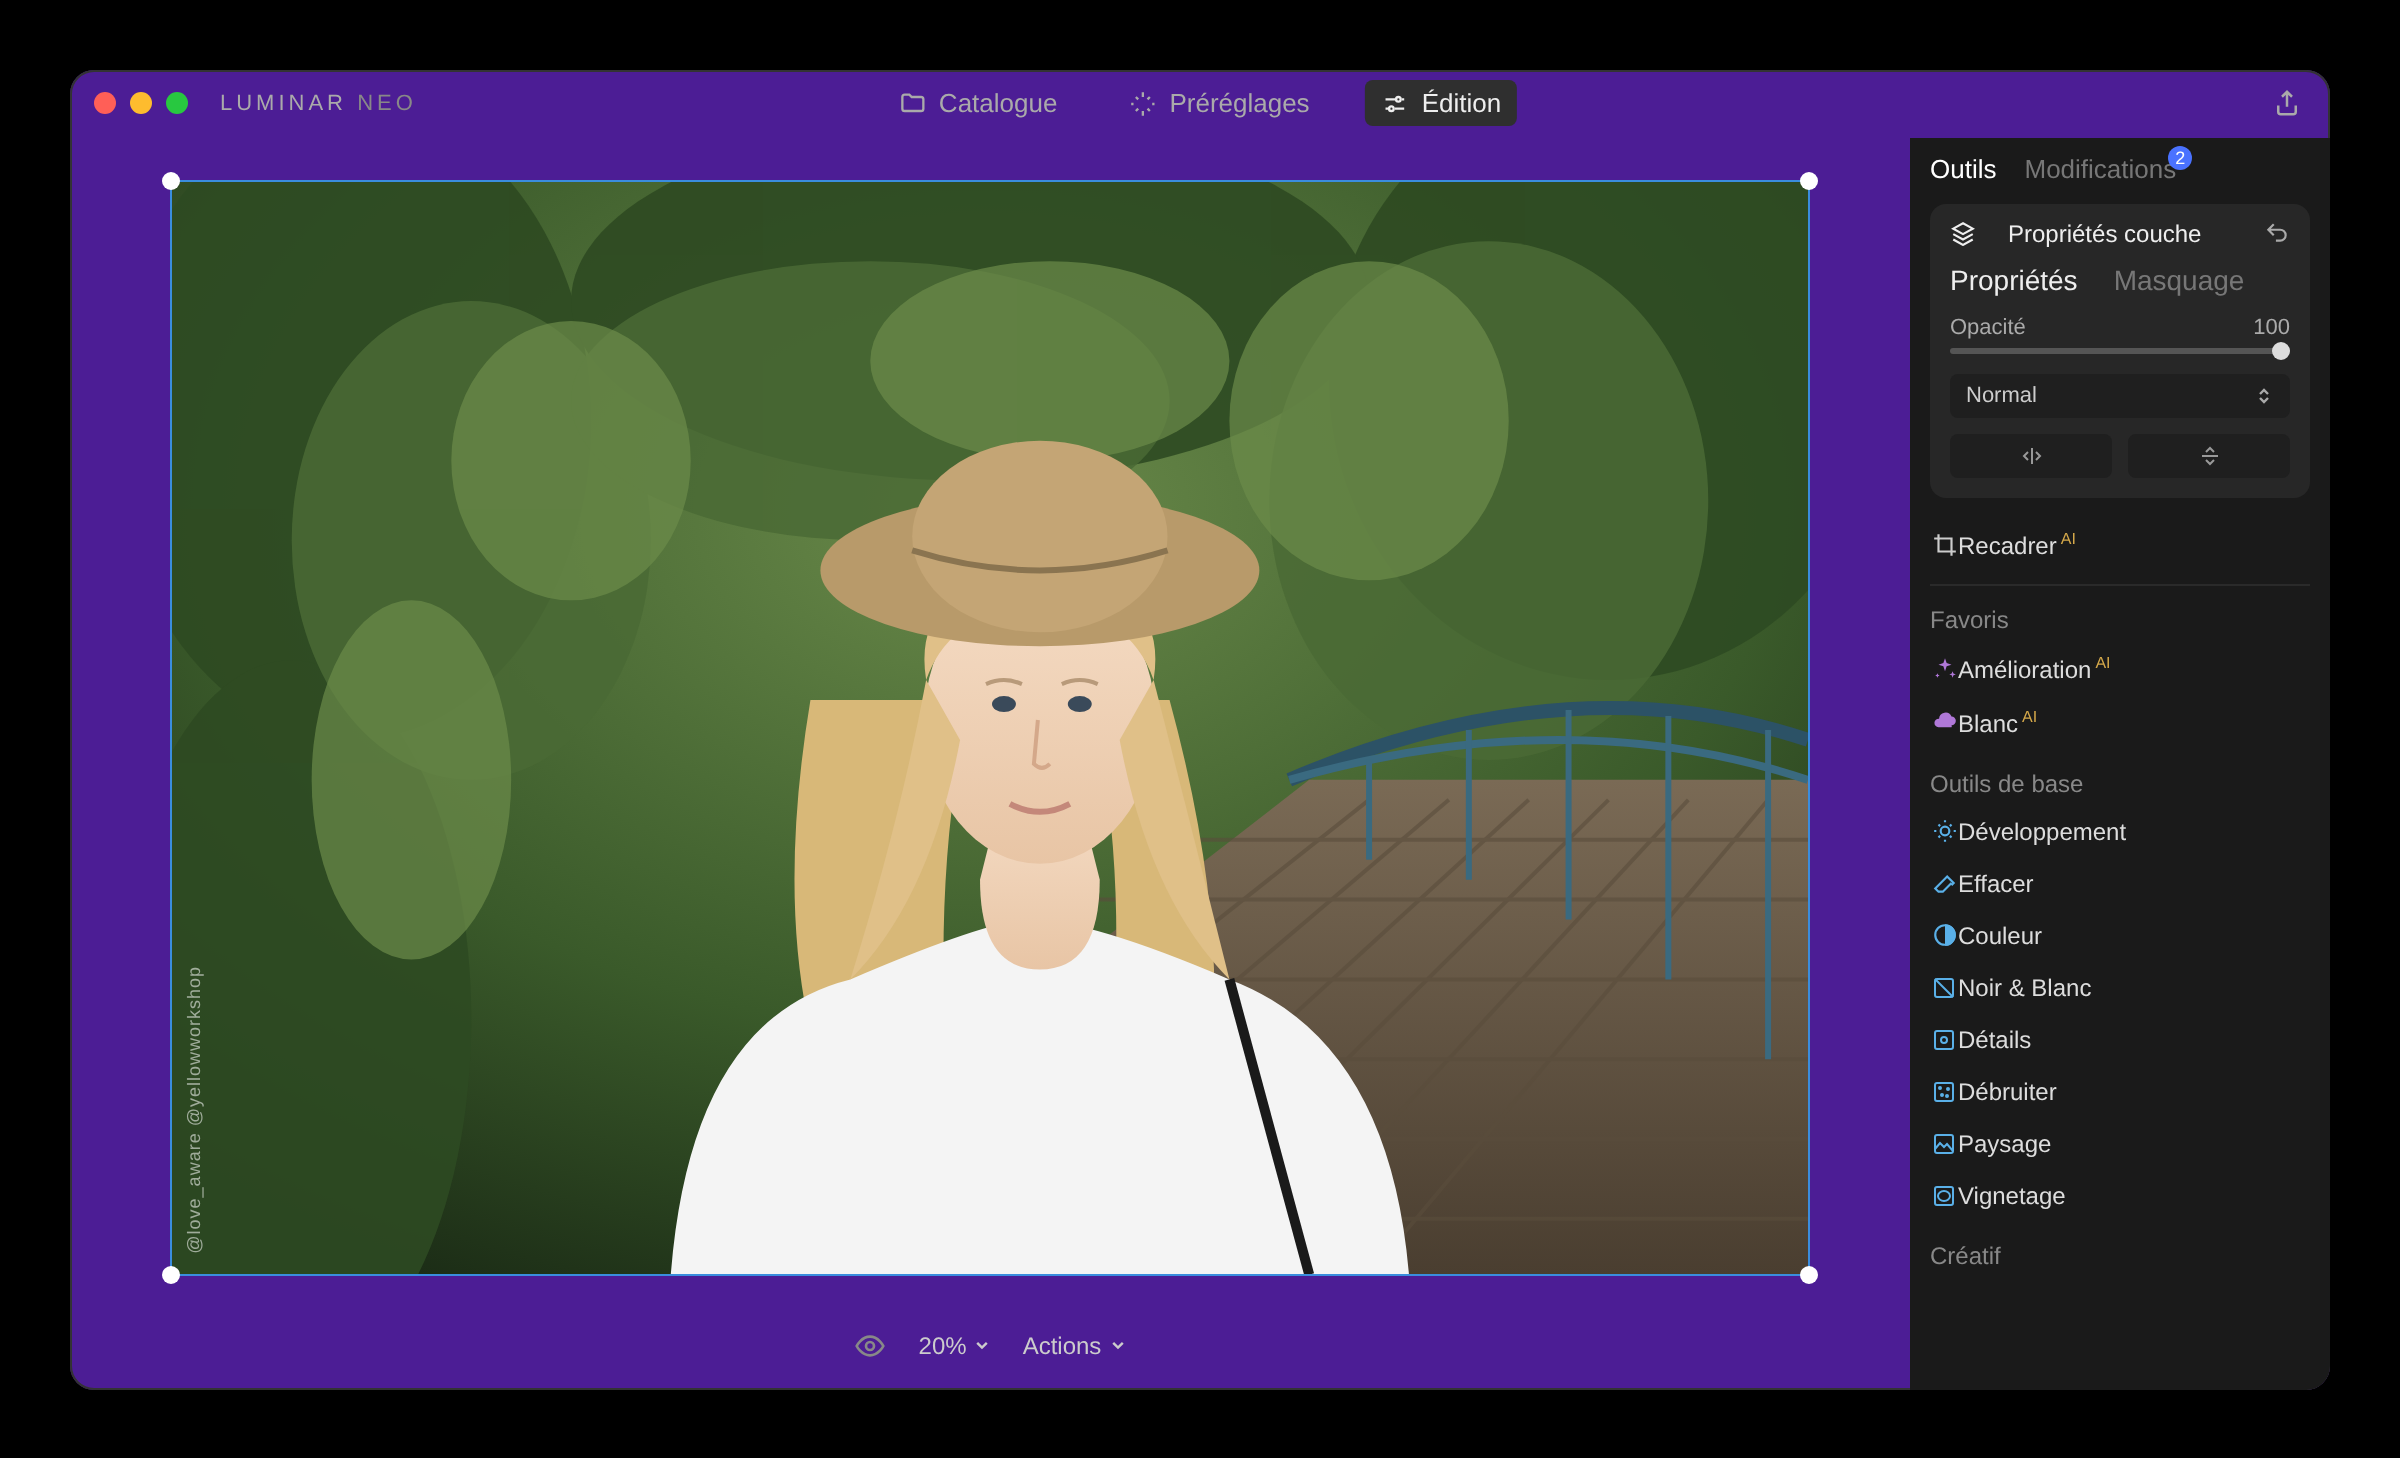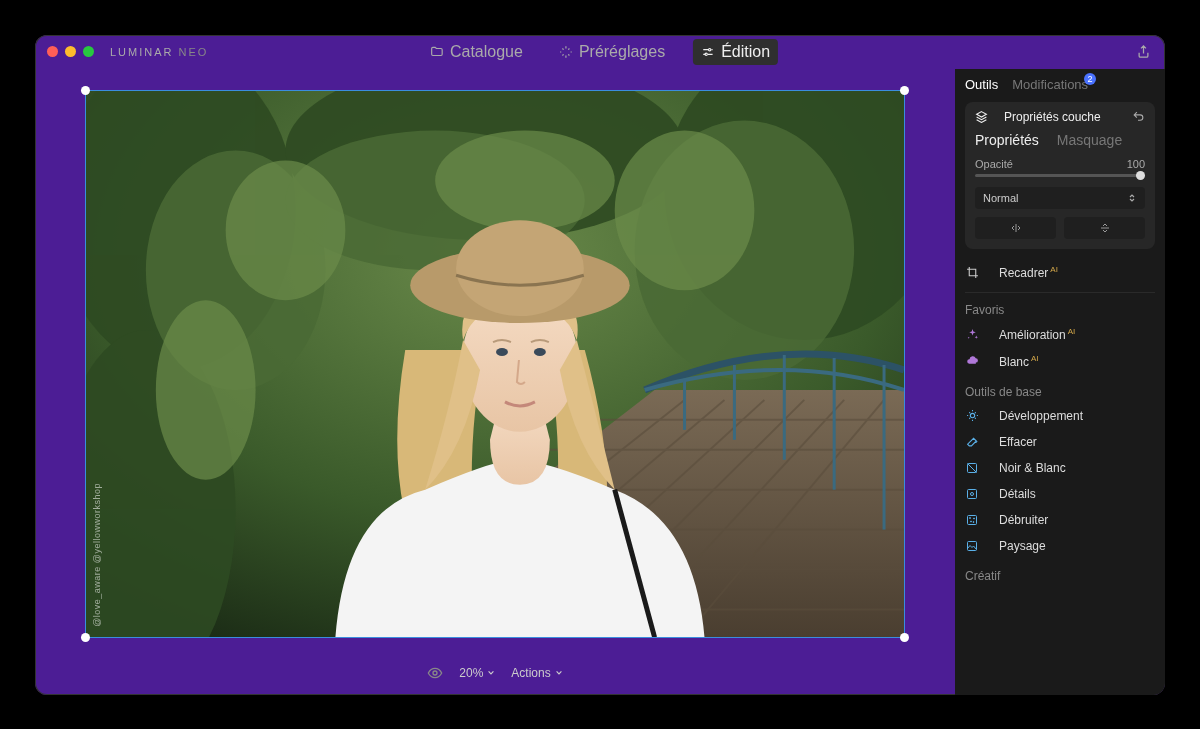--- a/index.html
+++ b/index.html
@@ -7,21 +7,21 @@
 .window { width: 1130px; height: 660px; background: #4c1d95; border-radius: 12px; position: relative; overflow: hidden; display: flex; flex-direction: column; box-shadow: 0 0 0 1px #333 inset; }
 .titlebar { height: 34px; display: flex; align-items: center; padding: 0 12px; gap: 8px; position: relative; }
 .traffic { display: flex; gap: 7px; }
 .dot { width: 11px; height: 11px; border-radius: 50%; }
 .dot.red { background: #ff5f57; }
 .dot.yellow { background: #febc2e; }
 .dot.green { background: #28c840; }
 .brand { margin-left: 8px; font-size: 11px; letter-spacing: 2px; color: #aaa; font-weight: 300; }
 .brand .neo { color: #888; font-weight: 100; }
 .topnav { position: absolute; left: 50%; transform: translateX(-50%); display: flex; gap: 20px; align-items: center; }
-.navitem { display: flex; align-items: center; gap: 6px; font-size: 16px; color: #aaa; cursor: pointer; padding: 4px 8px; border-radius: 4px; justify-content: flex-end; }
+.navitem { display: flex; align-items: center; gap: 6px; font-size: 13px; color: #aaa; cursor: pointer; padding: 4px 8px; border-radius: 4px; justify-content: flex-end; }
 .navitem.active { background: #2f2f2f; color: #eee; }
 .navitem svg, .navitem .icn { width: 14px; height: 14px; }
 .share { position: absolute; right: 14px; color: #aaa; cursor: pointer; }
 .body { flex: 1; display: flex; min-height: 0; }
 .left { width: 82px; padding: 10px; display: flex; flex-direction: column; align-items: center; gap: 10px; }
 .left-title { font-size: 12px; color: #ccc; align-self: flex-start; margin-left: 2px; margin-bottom: 4px; }
 .addlayer { width: 36px; height: 36px; border-radius: 6px; background: #2a2a2a; display: flex; align-items: center; justify-content: center; cursor: pointer; }
 .addlayer svg { width: 16px; height: 16px; }
 .thumb { width: 36px; height: 36px; border-radius: 4px; background: #333; overflow: hidden; cursor: pointer; }
 .thumb.sel { box-shadow: 0 0 0 2px #4a9eff; }
@@ -51,21 +51,21 @@
 .subtabs { display: flex; gap: 18px; font-size: 14px; margin-bottom: 10px; }
 .subtab { color: #777; cursor: pointer; }
 .subtab.active { color: #eee; }
 .slider-row { margin: 6px 0 10px 0; }
 .slider-label { display: flex; justify-content: space-between; font-size: 11px; color: #aaa; margin-bottom: 4px; }
 .slider { height: 3px; background: #555; border-radius: 2px; position: relative; }
 .slider .knob { position: absolute; right: 0; top: -3px; width: 9px; height: 9px; background: #ddd; border-radius: 50%; }
 .blend { background: #1f1f1f; border-radius: 4px; padding: 5px 8px; font-size: 11px; color: #ccc; display: flex; justify-content: space-between; align-items: center; margin-bottom: 8px; cursor: pointer; }
 .btnrow { display: flex; gap: 8px; }
 .btnrow .btn { flex: 1; background: #1f1f1f; border-radius: 4px; height: 22px; display: flex; align-items: center; justify-content: center; cursor: pointer; color: #999; }
-.tool-row { display: flex; align-items: center; gap: 20px; padding: 6px 0; cursor: pointer; font-size: 12px; color: #ddd; }
+.tool-row { display: flex; align-items: center; gap: 0; padding: 6px 0; cursor: pointer; font-size: 12px; color: #ddd; }
 .tool-row .ticn { width: 14px; height: 14px; display: flex; align-items: center; justify-content: center; }
 .tool-row .ai { font-size: 8px; color: #d4a84a; vertical-align: super; margin-left: 2px; }
 .section-title { font-size: 12px; color: #888; margin: 10px 0 4px 0; font-weight: 500; }
 .divider { height: 1px; background: #2a2a2a; margin: 6px 0; }
 svg { display: block; }
 .chev { width: 8px; height: 8px; }
 .watermark { position: absolute; left: 6px; bottom: 10px; color: rgba(255,255,255,0.55); font-size: 9px; writing-mode: vertical-rl; transform: rotate(180deg); letter-spacing: 0.5px; }
 </style>
 </head>
 <body>
@@ -332,20 +332,29 @@
       <div class="tool-row">
         <span class="ticn">
             <svg width="13" height="13" viewBox="0 0 24 24" fill="none" stroke="#5ab0e8" stroke-width="2">
               <path d="M18 12l-8 8H6l-3-3 11-11 6 6-2 2"></path>
             </svg>
           </span>
         <span>Effacer</span>
       </div>
       <div class="tool-row">
         <span class="ticn">
+            <svg width="13" height="13" viewBox="0 0 24 24" fill="none" stroke="#5ab0e8" stroke-width="2">
+              <circle cx="12" cy="12" r="9"></circle>
+              <path d="M12 3a9 9 0 010 18" fill="#5ab0e8"></path>
+            </svg>
+          </span>
+        <span>Couleur</span>
+      </div>
+      <div class="tool-row">
+        <span class="ticn">
             <svg width="12" height="12" viewBox="0 0 24 24" fill="none" stroke="#5ab0e8" stroke-width="2">
               <rect x="3" y="3" width="18" height="18" rx="2"></rect>
               <path d="M3 3l18 18"></path>
             </svg>
           </span>
         <span>Noir &amp; Blanc</span>
       </div>
       <div class="tool-row">
         <span class="ticn">
             <svg width="12" height="12" viewBox="0 0 24 24" fill="none" stroke="#5ab0e8" stroke-width="2">
@@ -369,20 +378,29 @@
       </div>
       <div class="tool-row">
         <span class="ticn">
             <svg width="12" height="12" viewBox="0 0 24 24" fill="none" stroke="#5ab0e8" stroke-width="2">
               <rect x="3" y="3" width="18" height="18" rx="2"></rect>
               <path d="M3 17l5-6 4 4 3-3 6 7"></path>
             </svg>
           </span>
         <span>Paysage</span>
       </div>
+      <div class="tool-row">
+        <span class="ticn">
+            <svg width="12" height="12" viewBox="0 0 24 24" fill="none" stroke="#5ab0e8" stroke-width="2">
+              <rect x="3" y="3" width="18" height="18" rx="2"></rect>
+              <ellipse cx="12" cy="12" rx="6" ry="5"></ellipse>
+            </svg>
+          </span>
+        <span>Vignetage</span>
+      </div>
 
       <div class="section-title">Créatif</div>
       <div class="tool-row">
         
         
       </div>
     </div>
 
   </div>
 </div>

